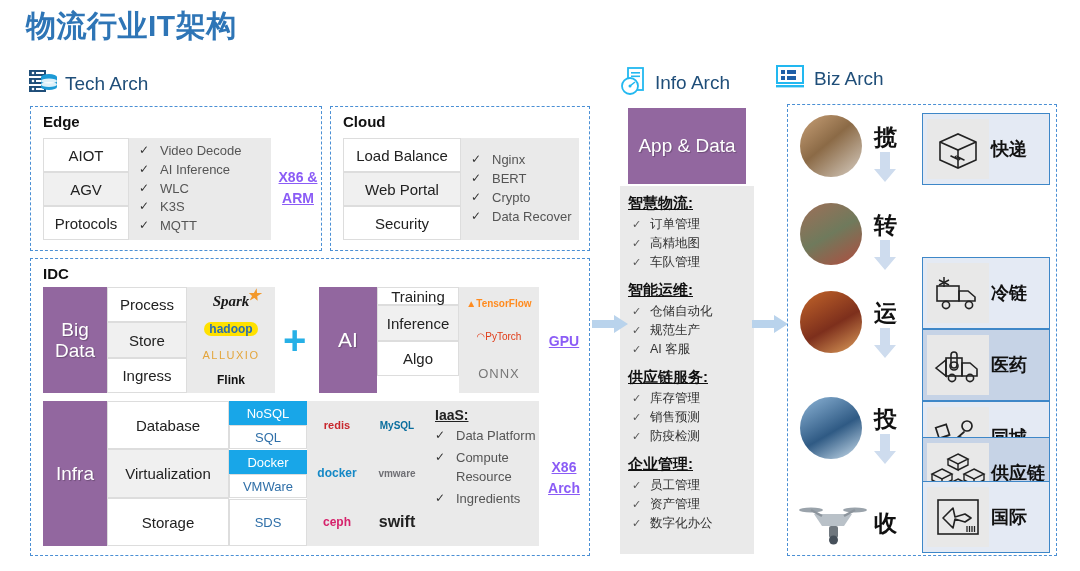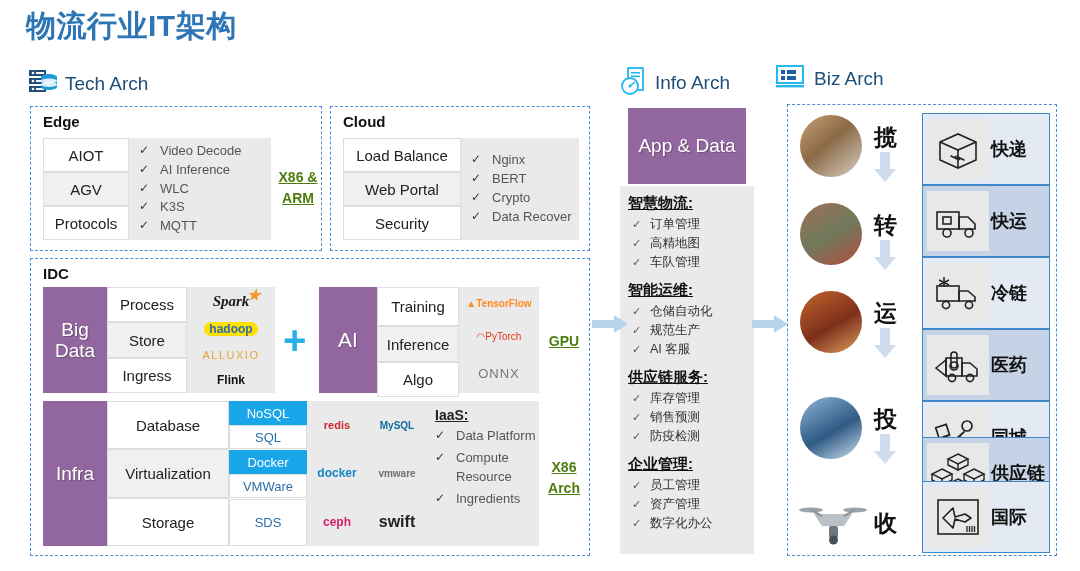--- a/index.html
+++ b/index.html
@@ -51,21 +51,21 @@
 
   .feat-box{
     position:absolute;background:#EAEAEA;box-sizing:border-box;
     display:flex;flex-direction:column;justify-content:center;
     padding:4px 0 4px 10px;
   }
   .feat{display:flex;align-items:flex-start;gap:11px;font-size:13px;color:#555;line-height:1.45;}
   .feat .ck{color:#333;font-size:12px;width:10px;flex:none;}
 
   .side-note{
-    position:absolute;font-size:14px;font-weight:bold;color:#4d7c0f;
+    position:absolute;font-size:14px;font-weight:bold;color:#8b5cf6;
     text-decoration:underline;text-align:center;line-height:1.5;
   }
 
   
   .vlabel{
     position:absolute;background:#92679F;color:#fff;
     display:flex;align-items:center;justify-content:center;text-align:center;
     font-size:19px;line-height:1.12;
     text-shadow:1px 1px 1px rgba(0,0,0,.25);
   }
@@ -274,21 +274,21 @@
         </span>
       <span class="logo hadoop">hadoop</span>
       <span class="logo alluxio">ALLUXIO</span>
       <span class="logo flink">Flink</span>
     </div>
 
     <div class="plus" style="left:252px;top:61px;">+</div>
 
     <div class="vlabel" style="left:288px;top:28px;width:58px;height:106px;font-size:21px;">AI</div>
     <div class="lbl-stack" style="left:346px;top:28px;width:82px;">
-      <div class="lbl-cell" style="height:39px;">Training</div>
+      <div class="lbl-cell" style="height:18px;">Training</div>
       <div class="lbl-cell alt" style="height:36px;">Inference</div>
       <div class="lbl-cell" style="height:35px;">Algo</div>
     </div>
     <div class="logobox" style="left:428px;top:28px;width:80px;height:106px;">
       <span class="logo tf">▲<br><span>TensorFlow</span></span>
       <span class="logo pytorch">◠<br><span>PyTorch</span></span>
       <span class="logo onnx">ONNX</span>
     </div>
     <div class="side-note" style="left:512px;top:72px;width:42px;">GPU</div>
 
@@ -449,32 +449,20 @@
       <svg width="48" height="40" viewBox="0 0 48 40" fill="none" stroke="#222" stroke-width="1.6">
         <path d="M6 13 L24 5 L42 13 L42 31 L24 39 L6 31 Z"></path>
           <path d="M6 13 L24 21 L42 13"></path>
           <path d="M24 21 L24 39"></path>
         <path d="M17 27 l6 3 l-1.6 -2.4 M30 31 l-6 -3 l1.6 2.4" stroke-linecap="round"></path>
       </svg>
     </span>
     <span class="bl">快递</span>
   </div>
 
-  <div class="bizcard shade" style="top:185px;">
-    <span class="ic">
-      <svg width="50" height="38" viewBox="0 0 50 38" fill="none" stroke="#222" stroke-width="1.6">
-        <rect x="4" y="10" width="22" height="17"></rect>
-          <path d="M26 15 h9 l7 7 v5 h-16 z"></path>
-        <circle cx="14" cy="31" r="4"></circle>
-          <circle cx="36" cy="31" r="4"></circle>
-        <rect x="10" y="15" width="8" height="7"></rect>
-      </svg>
-    </span>
-    <span class="bl">快运</span>
-  </div>
 
   <div class="bizcard light" style="top:257px;">
     <span class="ic">
       <svg width="50" height="38" viewBox="0 0 50 38" fill="none" stroke="#222" stroke-width="1.6">
         <rect x="4" y="12" width="22" height="15"></rect>
           <path d="M26 17 h9 l7 6 v4 h-16 z"></path>
         <circle cx="13" cy="31" r="3.6"></circle>
           <circle cx="36" cy="31" r="3.6"></circle>
         <g stroke-width="1.5">
             <line x1="11" y1="3" x2="11" y2="13"></line>

